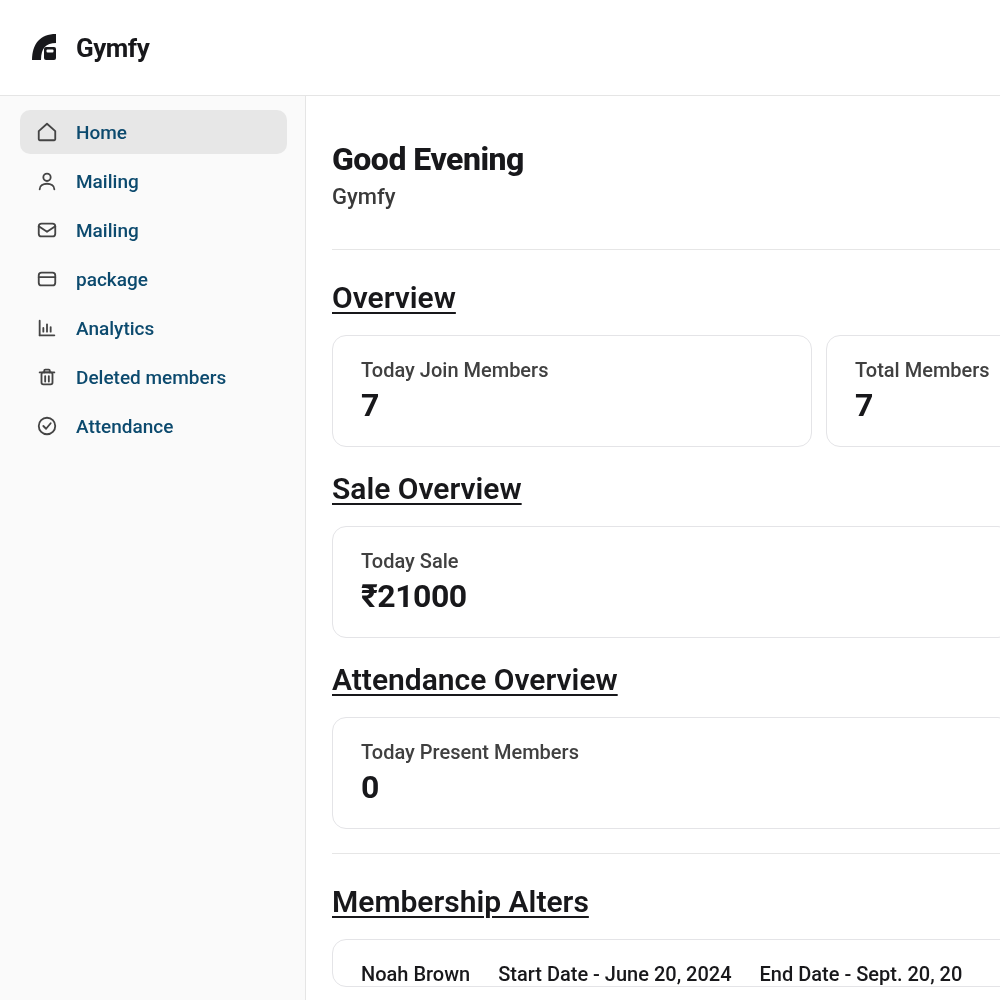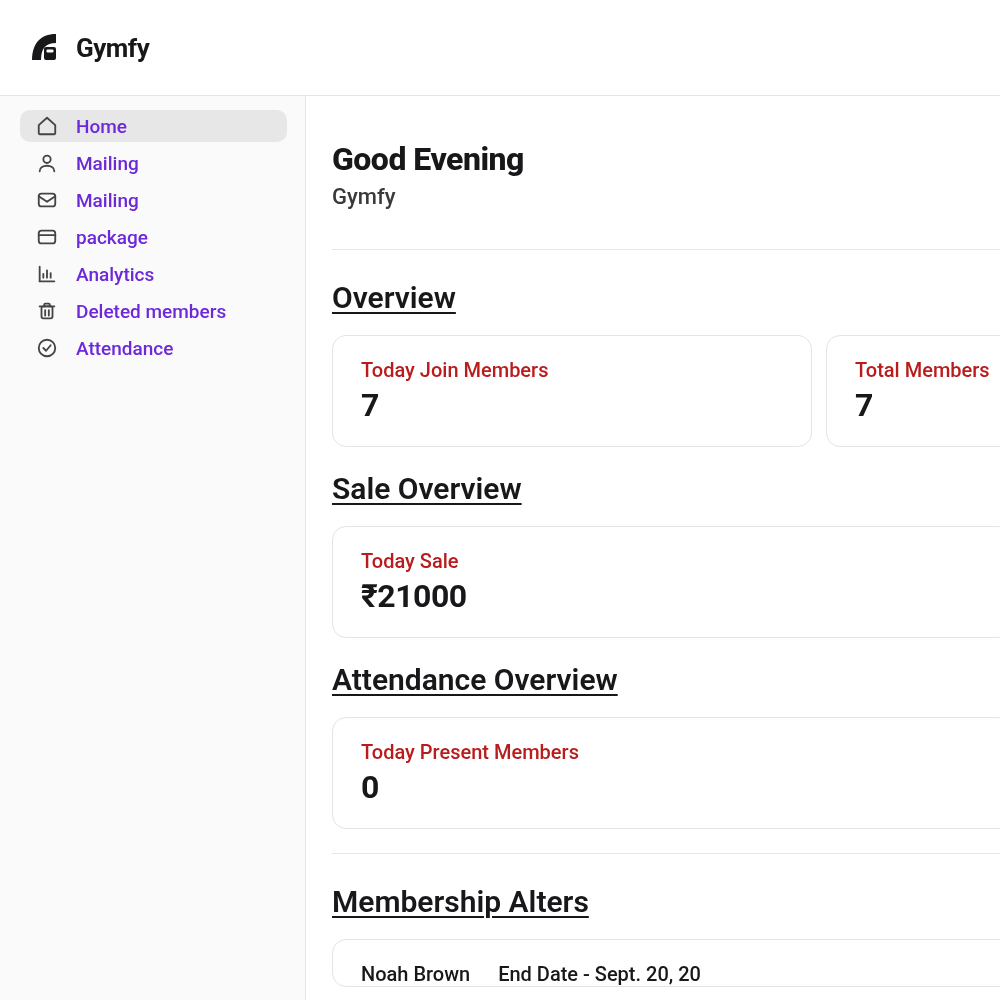--- a/index.html
+++ b/index.html
@@ -40,24 +40,24 @@
   .sidebar {
     width: 306px;
     background: #fafafa;
     border-right: 1px solid #e5e5e5;
     padding: 14px 18px 14px 20px;
   }
   .nav-item {
     display: flex;
     align-items: center;
     gap: 18px;
-    height: 32px;
+    height: 44px;
     padding: 0 16px;
     border-radius: 10px;
-    color: #6d28d9;
+    color: #0c4a6e;
     font-size: 19px;
     font-weight: 500;
     cursor: pointer;
     margin-bottom: 5px;
   }
   .nav-item.active {
     background: #e7e7e7;
   }
   .nav-icon {
     width: 22px;
@@ -104,21 +104,21 @@
     border: 1px solid #e4e4e7;
     border-radius: 14px;
     padding: 22px 28px;
     min-width: 480px;
     flex-shrink: 0;
   }
   .card.wide { min-width: 680px; }
   .card-label {
     font-size: 20px;
     font-weight: 500;
-    color: #b91c1c;
+    color: #404040;
     margin-bottom: 4px;
   }
   .card-value {
     font-size: 32px;
     font-weight: 700;
     letter-spacing: -0.5px;
   }
   .alters-card {
     border: 1px solid #e4e4e7;
     border-radius: 14px;
@@ -250,16 +250,17 @@
         <div class="card-label">Today Present Members</div>
         <div class="card-value">0</div>
       </div>
     </div>
 
     <div class="divider" style="margin-top:10px;"></div>
 
     <h2 class="section-title">Membership Alters</h2>
     <div class="alters-card">
       <span>Noah Brown</span>
+      <span>Start Date - June 20, 2024</span>
       <span>End Date - Sept. 20, 20</span>
     </div>
   </main>
 </div>
 
 </body></html>

